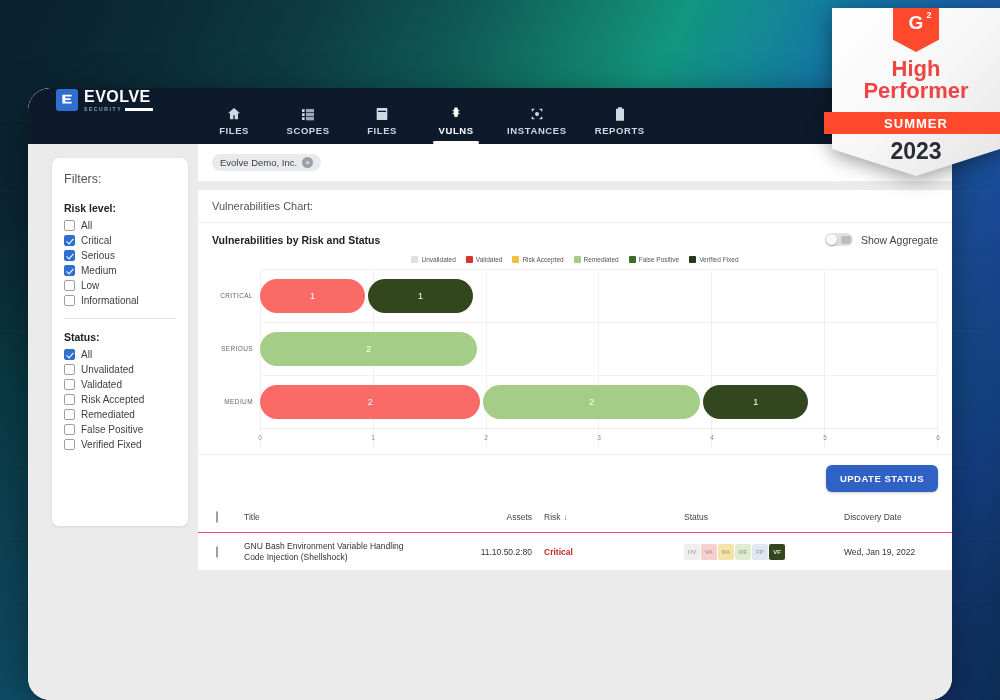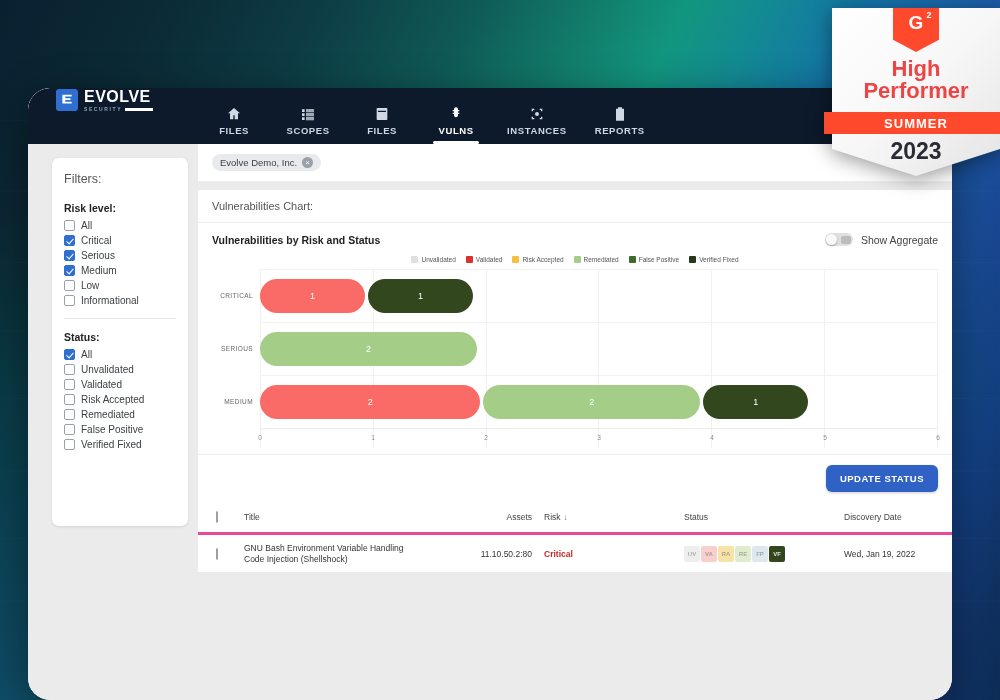--- a/index.html
+++ b/index.html
@@ -177,21 +177,21 @@
   .tablecard { background: #fff; border-top: 1px solid #eee; }
   .toolbar { display: flex; justify-content: flex-end; padding: 10px 14px 10px; }
   .btn-primary {
     background: #2f62c4; color: #fff; border: none; border-radius: 6px;
     padding: 8px 14px; font-size: 9.5px; font-weight: 700; letter-spacing: .5px;
     cursor: pointer; font-family: inherit; box-shadow: 0 1px 3px rgba(0,0,0,.2);
   }
   table { width: 100%; border-collapse: collapse; }
   th {
     text-align: left; font-size: 8.5px; font-weight: 400; color: #444;
-    padding: 10px 6px; border-bottom: 3px solid #ec4899;
+    padding: 10px 6px; border-bottom: 1px solid #ec4899;
   }
   td { font-size: 8.5px; color: #333; padding: 8px 6px; vertical-align: middle; }
   .col-cb { width: 40px; padding-left: 18px; }
   .col-title { width: 175px; }
   .col-assets { width: 125px; text-align: right; }
   .col-risk { width: 140px; }
   .col-status { width: 160px; }
   .cb-lg { width: 13px; height: 13px; border: 1px solid #9aa0a6; border-radius: 2px; background: #fff; }
   .risk-critical { color: #c62828; font-weight: 700; font-size: 8.5px; }
   .sort-arrow { font-size: 8px; color: #666; margin-left: 3px; }

